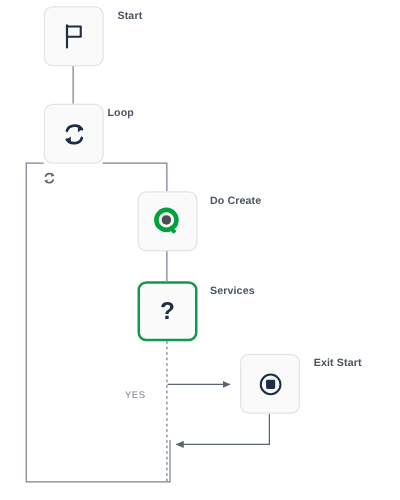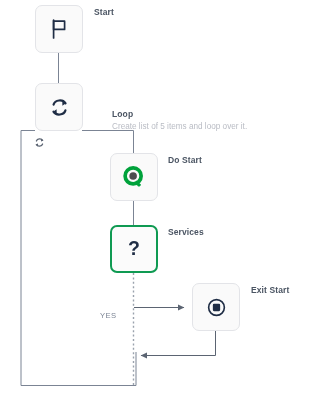--- a/index.html
+++ b/index.html
@@ -121,23 +121,22 @@
   <div class="node" style="left:35px; top:83px;">
     <span>
       <svg class="icon-svg" width="25" height="25" viewBox="0 0 24 24">
         <path d="M6.3,9.2 A6.2,5.2 0 0 1 17.8,8.0" stroke="#1f2d45" stroke-width="2.1" fill="none" stroke-linecap="round"></path>
         <path d="M17.7,14.8 A6.2,5.2 0 0 1 6.2,16.0" stroke="#1f2d45" stroke-width="2.1" fill="none" stroke-linecap="round"></path>
         <path d="M14.6,4.6 L18.4,7.6 L14.8,10.4 Z" fill="#1f2d45"></path>
         <path d="M9.4,19.4 L5.6,16.4 L9.2,13.6 Z" fill="#1f2d45"></path>
       </svg>
     </span>
   </div>
-  <div class="label-block" style="left:112px; top:85px;margin-top:24px;">
+  <div class="label-block" style="left:86px; top:85px;">
     <div class="node-title">Loop</div>
-    <div class="node-sub">Create list of 5 items and loop over it.</div>
   </div>
 
   <span class="mini-icon" style="left:33px; top:136px;">
     <svg class="icon-svg" width="13" height="13" viewBox="0 0 24 24">
       <path d="M6.3,9.2 A6.2,5.2 0 0 1 17.8,8.0" stroke="#5b6472" stroke-width="2.4" fill="none" stroke-linecap="round"></path>
       <path d="M17.7,14.8 A6.2,5.2 0 0 1 6.2,16.0" stroke="#5b6472" stroke-width="2.4" fill="none" stroke-linecap="round"></path>
       <path d="M14.6,4.6 L18.4,7.6 L14.8,10.4 Z" fill="#5b6472"></path>
       <path d="M9.4,19.4 L5.6,16.4 L9.2,13.6 Z" fill="#5b6472"></path>
     </svg>
   </span>
@@ -145,21 +144,21 @@
   <div class="node" style="left:110px; top:153px;">
     <span>
       <svg class="icon-svg" width="26" height="26" viewBox="0 0 24 24">
         <circle cx="11.2" cy="11.0" r="7.4" fill="none" stroke="#00a23b" stroke-width="3.4"></circle>
         <circle cx="11.2" cy="11.0" r="3.5" fill="#4d4d4f"></circle>
         <path d="M14.0,15.2 L18.4,19.0 A1.9,1.9 0 0 1 15.6,20.6 L13.0,17.0 Z" fill="#00a23b"></path>
       </svg>
     </span>
   </div>
   <div class="label-block" style="left:168px; top:155px;">
-    <div class="node-title">Do Start</div>
+    <div class="node-title">Do Create</div>
   </div>
 
   <div class="node selected" style="left:110px; top:225px;">
     <span>
       <svg class="icon-svg" width="26" height="26" viewBox="0 0 24 24">
         <text x="12" y="17.4" text-anchor="middle" font-family="Liberation Sans, sans-serif" font-size="18" font-weight="bold" fill="#1f2d45">?</text>
       </svg>
     </span>
   </div>
   <div class="label-block" style="left:168px; top:227px;">

